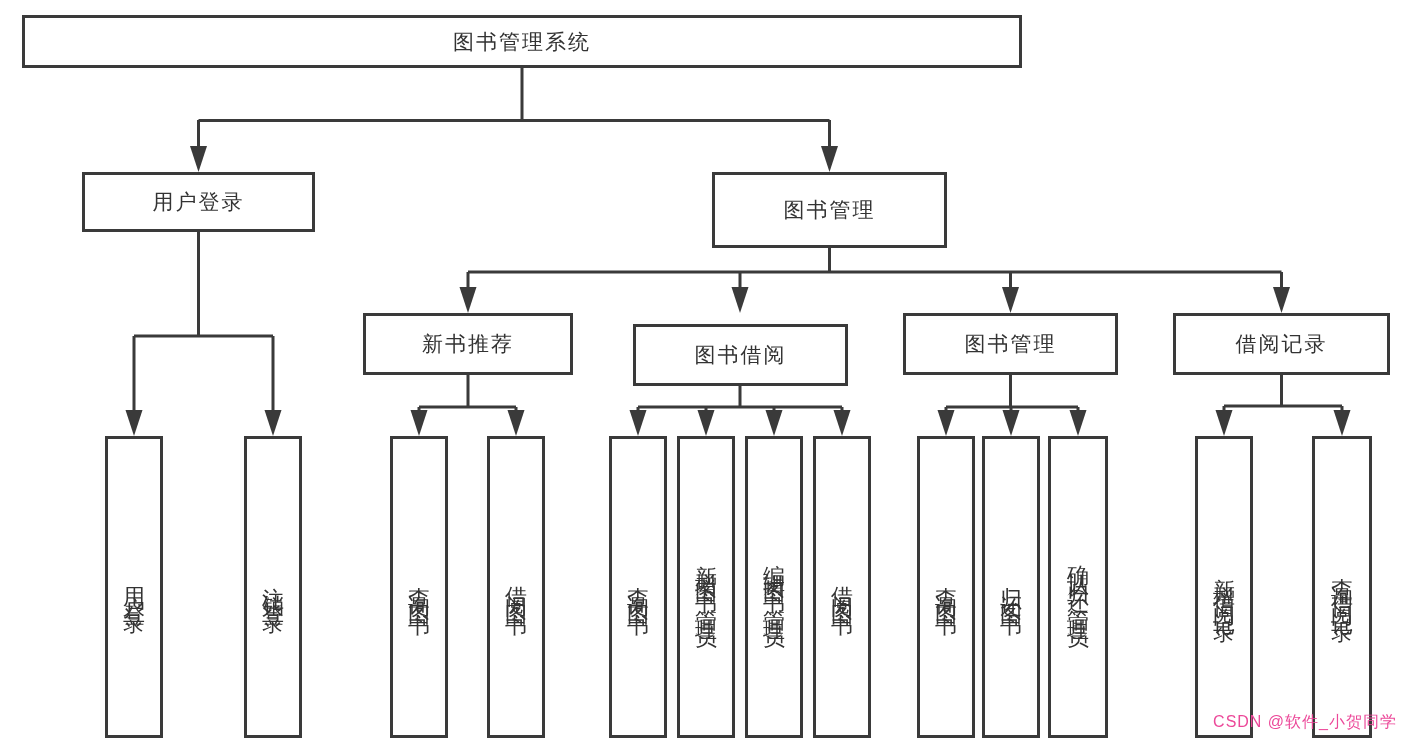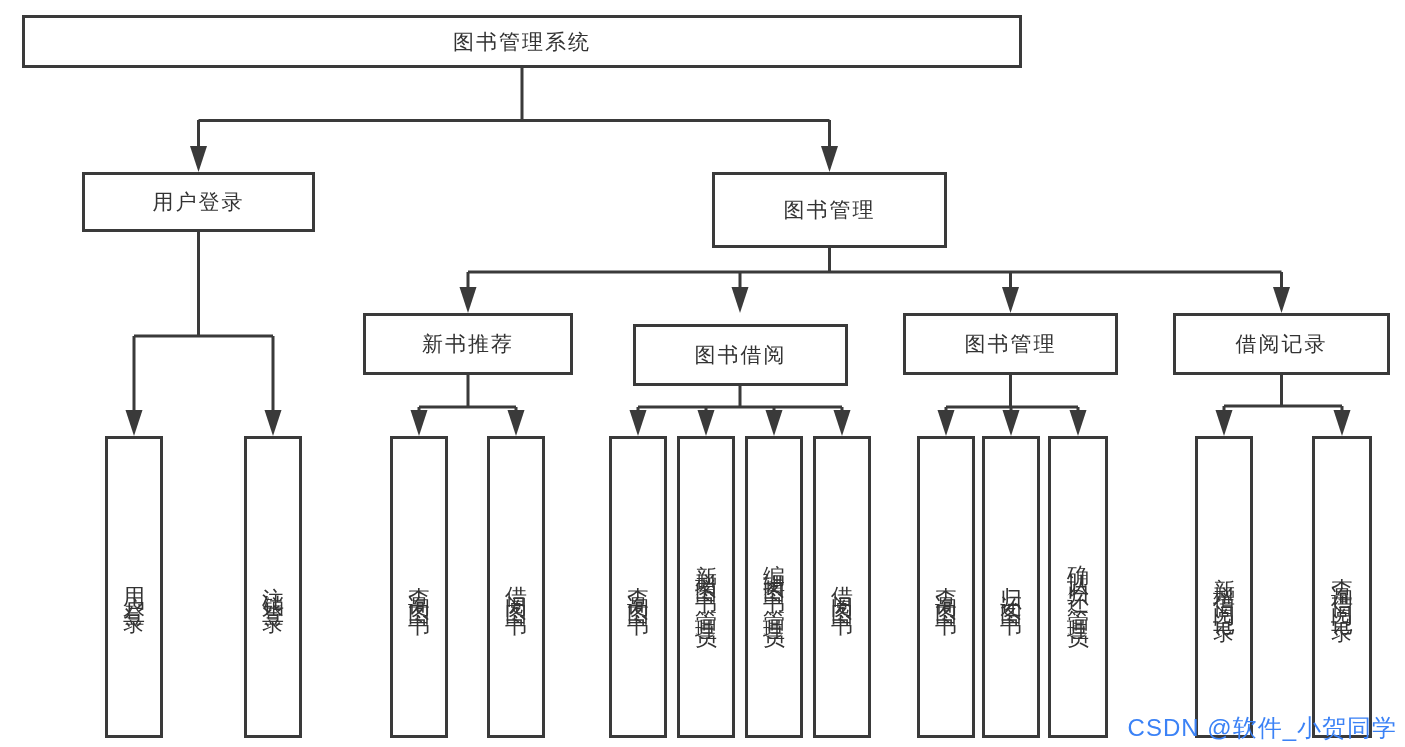--- a/index.html
+++ b/index.html
@@ -47,22 +47,22 @@
     color: #333333;
     line-height: 1;
   }
   .htext {
     color: #333333;
   }
   #watermark {
     position: absolute;
     right: 8px;
     top: 712px;
-    font-size: 24px;
-    color: #3b82f6;
+    font-size: 16px;
+    color: #ec4899;
     letter-spacing: 1px;
     z-index: 5;
     white-space: nowrap;
   }
 </style>
 </head>
 <body>
 
 <svg id="connectors" width="1405" height="747" viewBox="0 0 1405 747">
   <g stroke="#3a3a3a" stroke-width="3" fill="none">

